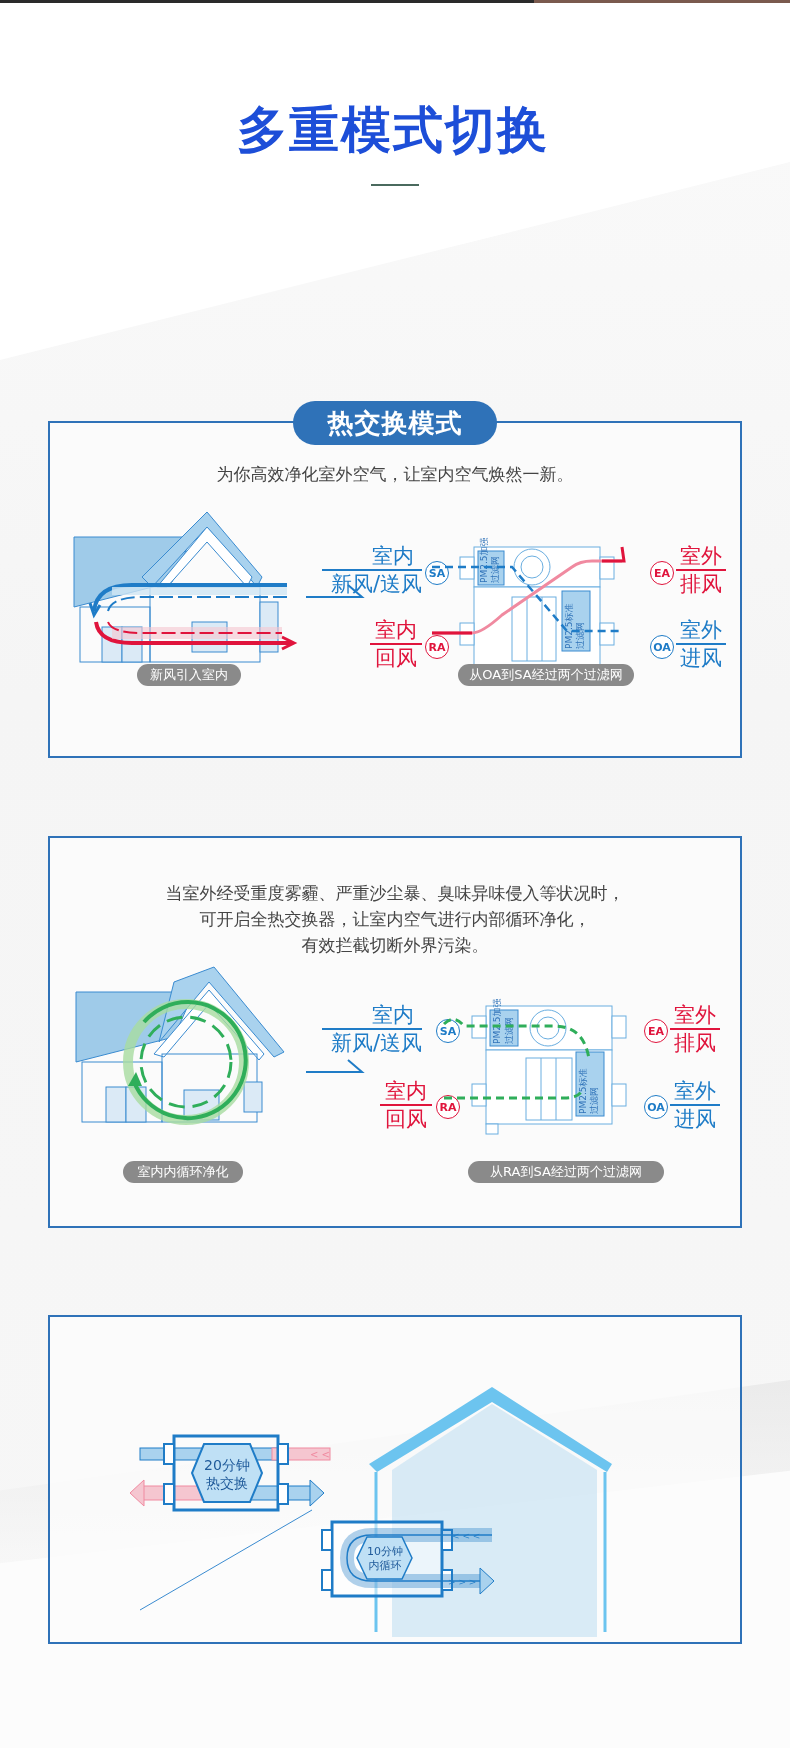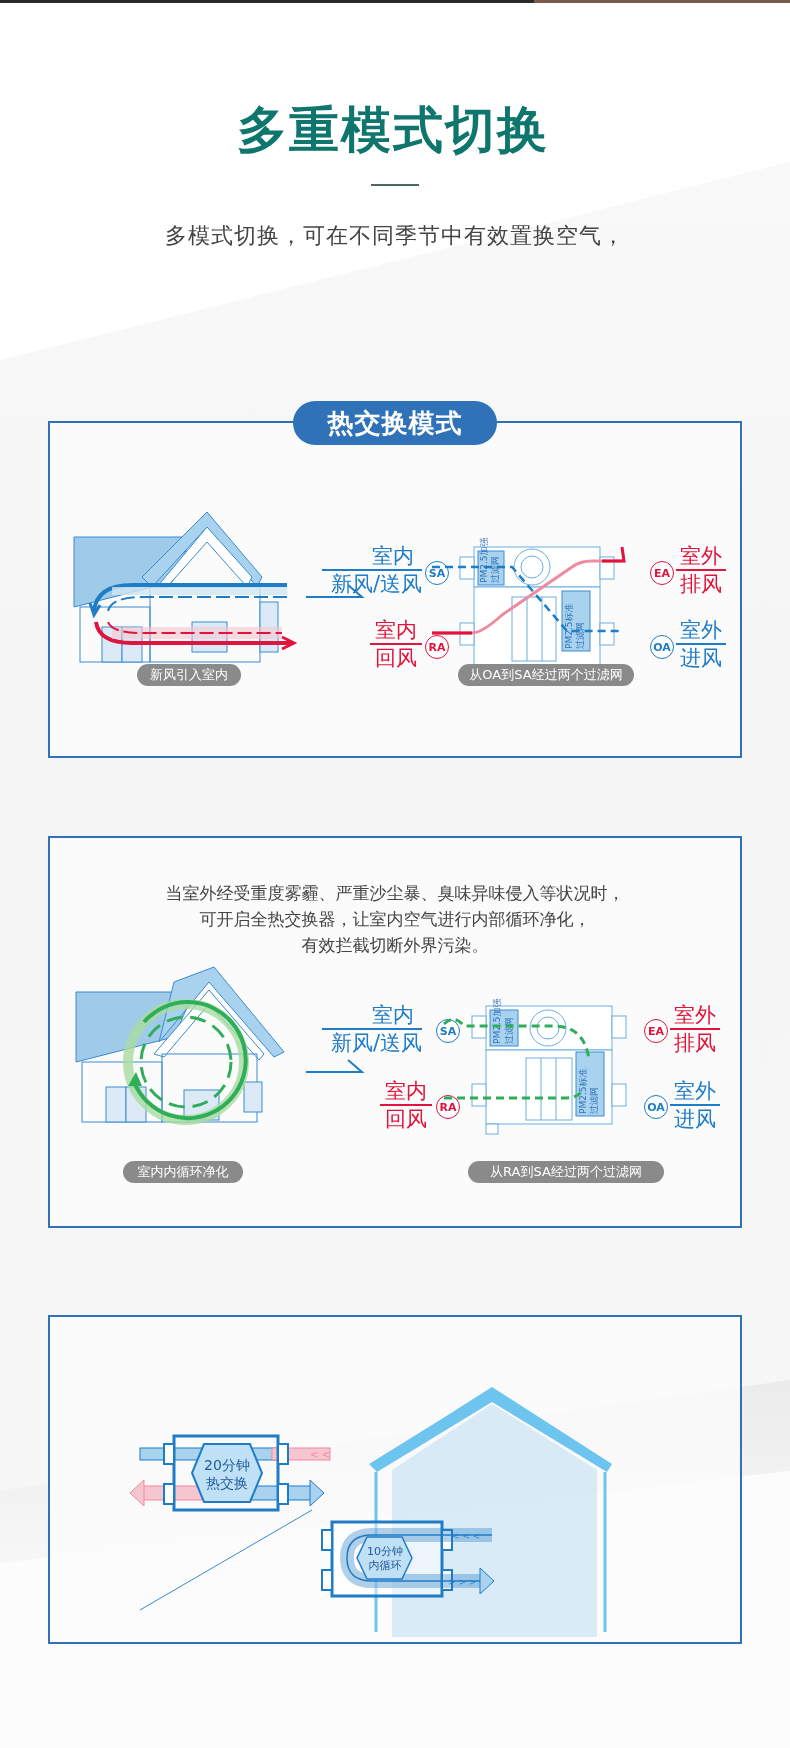--- a/index.html
+++ b/index.html
@@ -28,21 +28,21 @@
   }
   .bg .tri3 {
     position: absolute; left: 0; top: 1440px; width: 790px; height: 308px;
     background: #fcfcfc;
     clip-path: polygon(0 40%, 100% 10%, 100% 100%, 0 100%);
   }
 
   .hero { position: absolute; left: 0; top: 0; width: 790px; z-index: 1; text-align: center; }
   .hero h1 {
     position: absolute; left: 0; width: 786px; top: 98px;
-    font-size: 50px; font-weight: bold; color: #0f766e; letter-spacing: 2px; line-height: 64px;
+    font-size: 50px; font-weight: bold; color: #1d4ed8; letter-spacing: 2px; line-height: 64px;
   }
   .hero .rule { position: absolute; left: 371px; top: 184px; width: 48px; height: 2px; background: #4a6a5e; }
   .hero p {
     position: absolute; left: 0; width: 790px; top: 218px;
     font-size: 22px; color: #444; line-height: 36px; letter-spacing: 1px;
   }
 
   .card {
     position: absolute; left: 48px; width: 694px; z-index: 1;
     border: 2px solid #2f72b8; background: rgba(252,252,252,0.75);
@@ -81,26 +81,29 @@
   <div class="tri2"></div>
   <div class="tri3"></div>
   <div class="topbar"></div>
   <div class="topbar2"></div>
 </div>
 
 <div class="hero">
   <h1>多重模式切换</h1>
   <div class="rule"></div>
   <p>
-    <span>多模式切换，可在不同季节中有效置换空气，</span><br>
+    <br>
   </p>
 </div>
 
 <div class="card" style="top:421px;height:337px;padding-left:24px;">
   <div class="pill">热交换模式</div>
+  <div class="desc" style="top:38px;">
+    <span>为你高效净化室外空气，让室内空气焕然一新。</span>
+  </div>
 
   <svg style="left:22px;top:84px;" width="220" height="160" viewBox="0 0 220 160">
     <polygon points="2,30 120,30 100,75 2,100" fill="#9fcbe9" stroke="#3a8bd0" stroke-width="1"></polygon>
     <polygon points="70,70 135,5 190,70 185,80 135,20 80,80" fill="#a9d2ee" stroke="#3a8bd0" stroke-width="1"></polygon>
     <polygon points="135,20 180,70 175,80 135,35 95,80 85,80" fill="#fff" stroke="#3a8bd0" stroke-width="1"></polygon>
     <rect x="8" y="100" width="70" height="55" fill="none" stroke="#3a8bd0"></rect>
     <rect x="78" y="80" width="110" height="75" fill="none" stroke="#3a8bd0"></rect>
     <rect x="30" y="120" width="20" height="35" fill="#dbeaf6" stroke="#3a8bd0"></rect>
     <rect x="50" y="120" width="20" height="35" fill="#dbeaf6" stroke="#3a8bd0"></rect>
     <rect x="120" y="115" width="35" height="30" fill="#dbeaf6" stroke="#3a8bd0"></rect>

